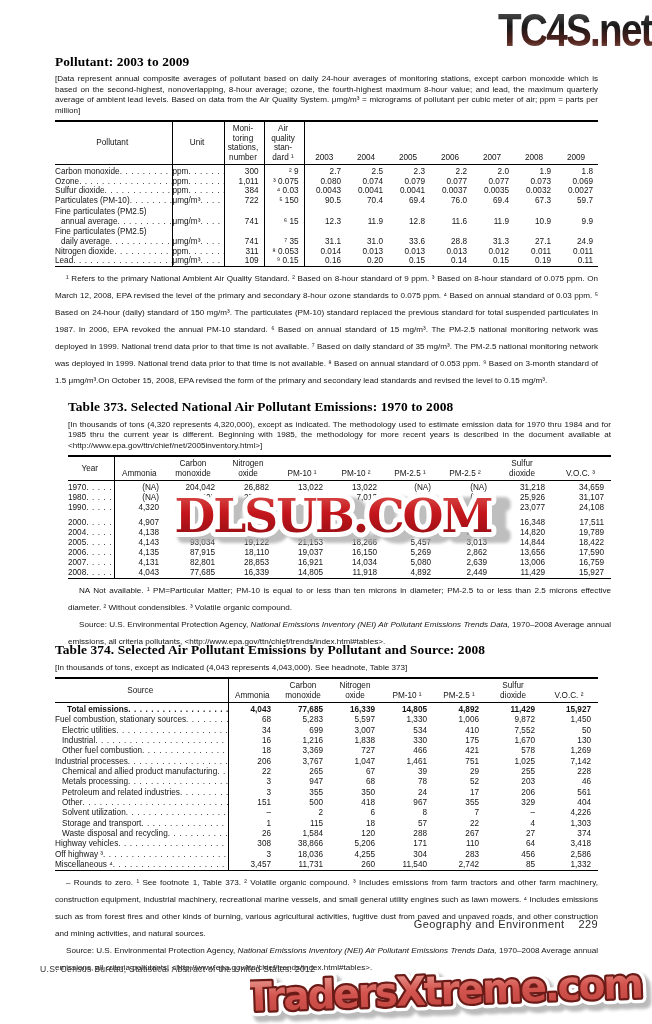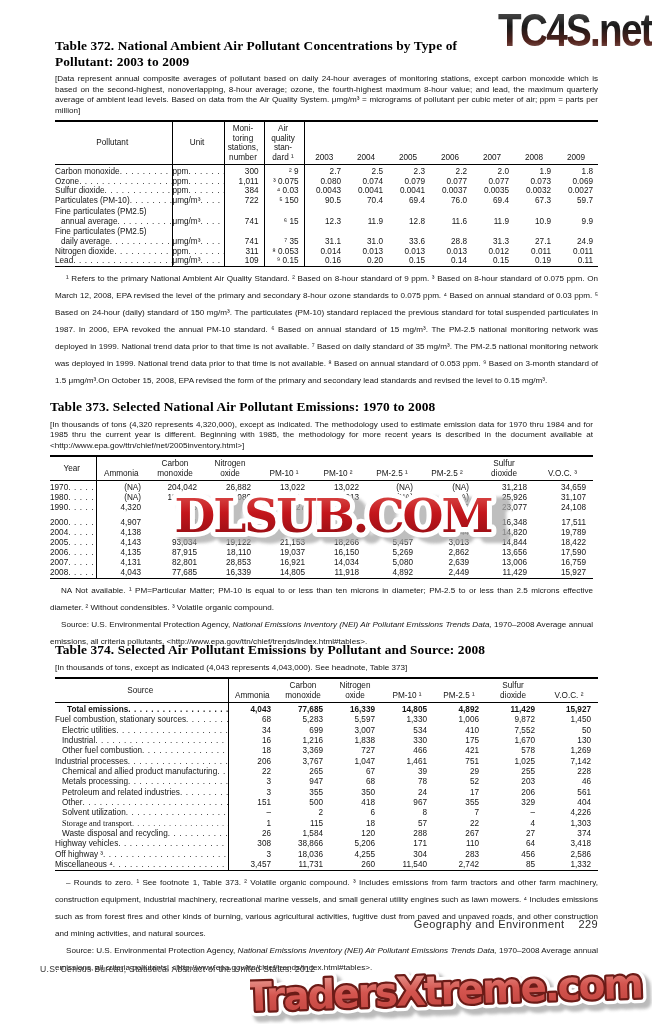--- a/index.html
+++ b/index.html
@@ -1,20 +1,20 @@
 <!DOCTYPE html>
 <html><head>
 <meta charset="utf-8">
 <style>
   html,body{margin:0;padding:0;background:#888;}
   .page{position:relative;width:652px;height:1024px;background:#ffffff;overflow:hidden;
         font-family:"Liberation Sans",sans-serif;color:#141414;}
   section{display:block;}
   #sec372{position:absolute;left:55px;top:38px;width:543px;}
-  #sec373{position:absolute;left:50px;top:399px;width:543px;}
+  #sec373{position:absolute;left:68px;top:399px;width:543px;}
   #sec374{position:absolute;left:55px;top:642px;width:543px;}
   h1{font-family:"Liberation Serif",serif;font-weight:bold;font-size:13.4px;line-height:15.5px;
      margin:0 0 5px 0;color:#000;letter-spacing:.1px;}
   .note{font-size:8.1px;line-height:10.6px;margin:0 0 4px 0;text-align:justify;}
   .fn{font-size:8.1px;line-height:17px;margin:3px 0 0 0;text-align:justify;text-indent:11px;}
   .src{margin-top:0;text-indent:11px;}
   table{border-collapse:collapse;table-layout:fixed;width:543px;margin-top:1px;
         border-top:2px solid #000;border-bottom:1.5px solid #000;font-size:8.2px;}
   thead th{font-weight:normal;border-bottom:1px solid #000;font-size:8.2px;line-height:9.4px;
            padding:2px 4px 2px 2px;}
@@ -57,21 +57,21 @@
         <stop offset="0.72" stop-color="#53241e"></stop>
         <stop offset="1" stop-color="#a8807a"></stop>
       </linearGradient>
     </defs>
     <g transform="translate(228,44) scale(0.84,1)">
       <text text-anchor="end" font-family="Liberation Sans, sans-serif" font-weight="bold" font-size="46" letter-spacing="-2" fill="url(#gTop)">TC4S.net</text>
     </g>
   </svg>
 
   <section id="sec372">
-    <h1><span>Table 372. National Ambient Air Pollutant Concentrations by Type of</span><br><span>Pollutant: 2003 to 2009</span></h1>
+    <h1><br><span>Pollutant: 2003 to 2009</span></h1>
     <p class="note">[Data represent annual composite averages of pollutant based on daily 24-hour averages of monitoring stations, except carbon monoxide which is based on the second-highest, nonoverlapping, 8-hour average; ozone, the fourth-highest maximum 8-hour value; and lead, the maximum quarterly average of ambient lead levels. Based on data from the Air Quality System. μmg/m³ = micrograms of pollutant per cubic meter of air; ppm = parts per million]</p>
     <table id="t372">
         <colgroup>
           <col style="width: 117px;">
           <col style="width: 52px;">
           <col style="width: 40px;">
           <col style="width: 40px;">
           <col style="width: 42px;">
           <col style="width: 42px;">
           <col style="width: 42px;">
@@ -676,21 +676,21 @@
             <td class="num">–</td>
             <td class="num">2</td>
             <td class="num">6</td>
             <td class="num">8</td>
             <td class="num">7</td>
             <td class="num">–</td>
             <td class="num">4,226</td>
           </tr>
           <tr>
             <td class="lab vr">
-              <div class="lw" style="padding-left: 7px; font-family: Liberation Serif, serif;">
+              <div class="lw" style="padding-left: 7px;">
                 <span class="lt">Storage and transport</span>
                 <span class="ld"> . . . . . . . . . . . . . . . . . . . . . . . . . . . . . . . . . . . . . . . .</span>
               </div>
             </td>
             <td class="num">1</td>
             <td class="num">115</td>
             <td class="num">18</td>
             <td class="num">57</td>
             <td class="num">22</td>
             <td class="num">4</td>

